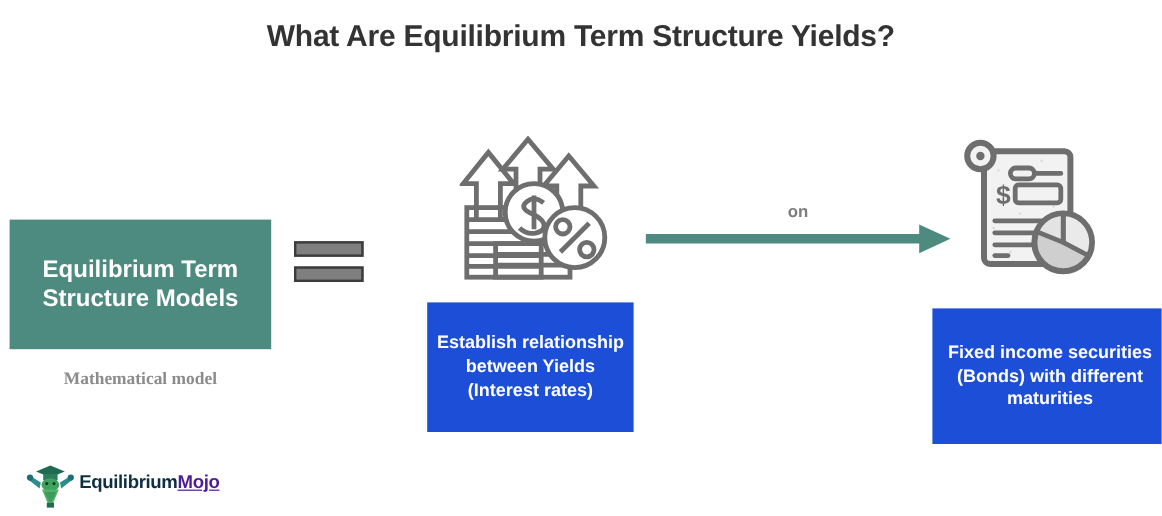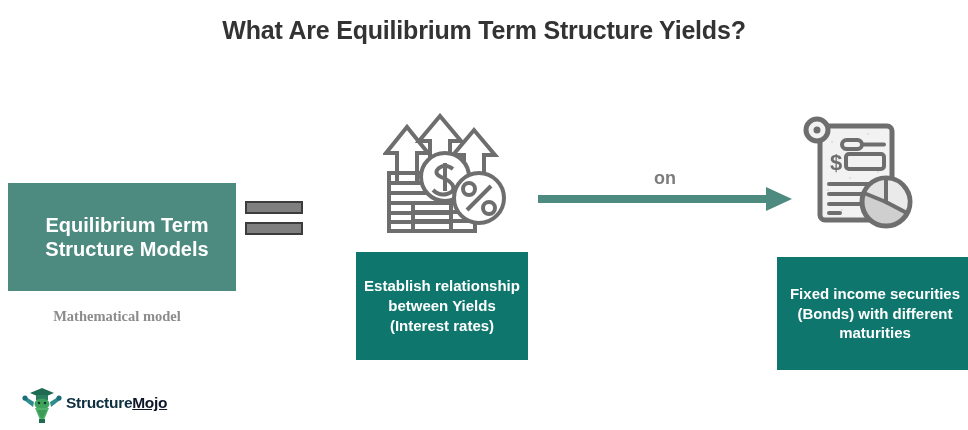--- a/index.html
+++ b/index.html
@@ -39,21 +39,20 @@
   .left-block {
     position: absolute;
     left: 8px;
     top: 183px;
     width: 218px;
     height: 108px;
     background: #4d8a80;
     display: flex;
     align-items: center;
     justify-content: center;
-    padding-left: 10px;
   }
   .left-block-label {
     color: #ffffff;
     font-size: 20px;
     font-weight: bold;
     line-height: 1.22;
     text-align: center;
     padding: 0 6px;
   }
   .left-caption {
@@ -100,21 +99,21 @@
     position: absolute;
     left: 798px;
     top: 112px;
     width: 120px;
     height: 120px;
   }
 
   
   .card {
     position: absolute;
-    background: #0f766e;
+    background: #1d4ed8;
     display: flex;
     align-items: center;
     justify-content: flex-end;
   }
   .card-label {
     color: #ffffff;
     font-size: 15px;
     font-weight: bold;
     line-height: 1.33;
     text-align: center;
@@ -140,21 +139,21 @@
     top: 186px;
     width: 254px;
     height: 26px;
   }
   .arrow-label {
     position: absolute;
     left: 538px;
     top: 168px;
     width: 254px;
     text-align: center;
-    font-size: 18px;
+    font-size: 14px;
     font-weight: bold;
     color: #7d7d7d;
   }
 
   
   .logo {
     position: absolute;
     left: 22px;
     top: 386px;
     width: 160px;
@@ -170,21 +169,21 @@
   .logo-text {
     position: absolute;
     left: 44px;
     top: 8px;
     font-size: 15.5px;
     font-weight: bold;
     letter-spacing: -0.3px;
     white-space: nowrap;
   }
   .logo-text .t1 { color: #0d2f3f; }
-  .logo-text .t2 { color: #0f172a; text-decoration: underline; }
+  .logo-text .t2 { color: #4c1d95; text-decoration: underline; }
 </style>
 </head>
 <body>
 
 <div class="stage">
 
   <div class="page-title">What Are Equilibrium Term Structure Yields?</div>
 
   <div class="left-block">
     <div class="left-block-label">Equilibrium Term Structure Models</div>
@@ -298,17 +297,17 @@
         <circle cx="3" cy="12" r="2.6" fill="#1b6f7a"></circle>
         <circle cx="37" cy="12" r="2.6" fill="#1b6f7a"></circle>
 
         <path d="M13 22 L27 22 L22 34 L18 34 Z" fill="#4fb36a"></path>
         <path d="M15 24 L25 24 L21 32 L19 32 Z" fill="#3d9a59"></path>
 
         <rect x="17" y="33" width="6" height="4" fill="#1f6b52"></rect>
       </svg>
     </div>
     <div class="logo-text">
-      <span class="t1">Structure</span><span class="t2">Mojo</span>
+      <span class="t1">Equilibrium</span><span class="t2">Mojo</span>
     </div>
   </div>
 
 </div>
 
 </body></html>

